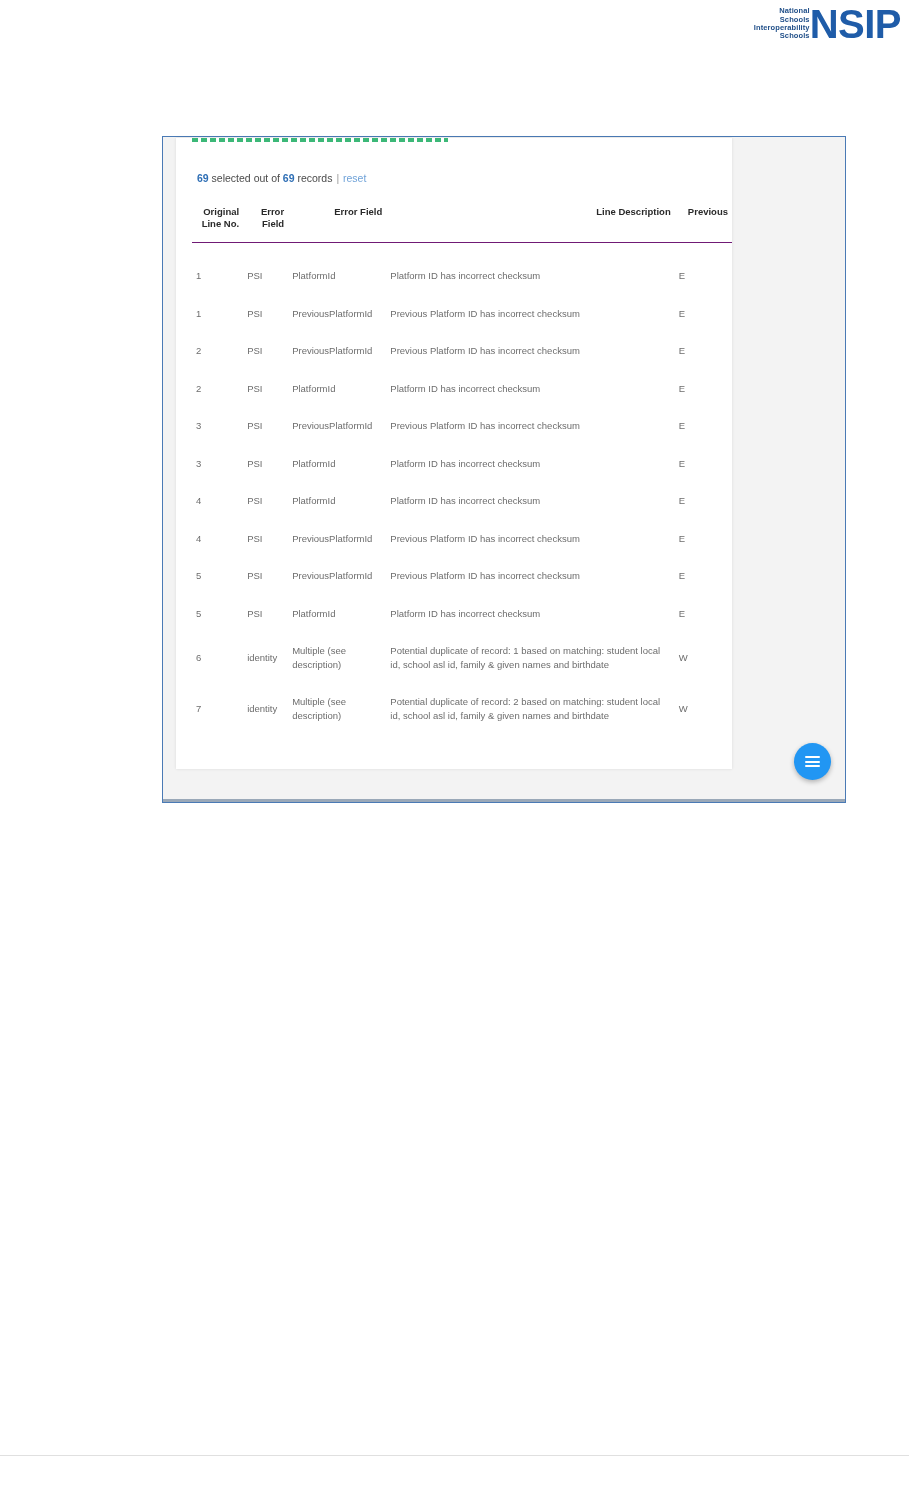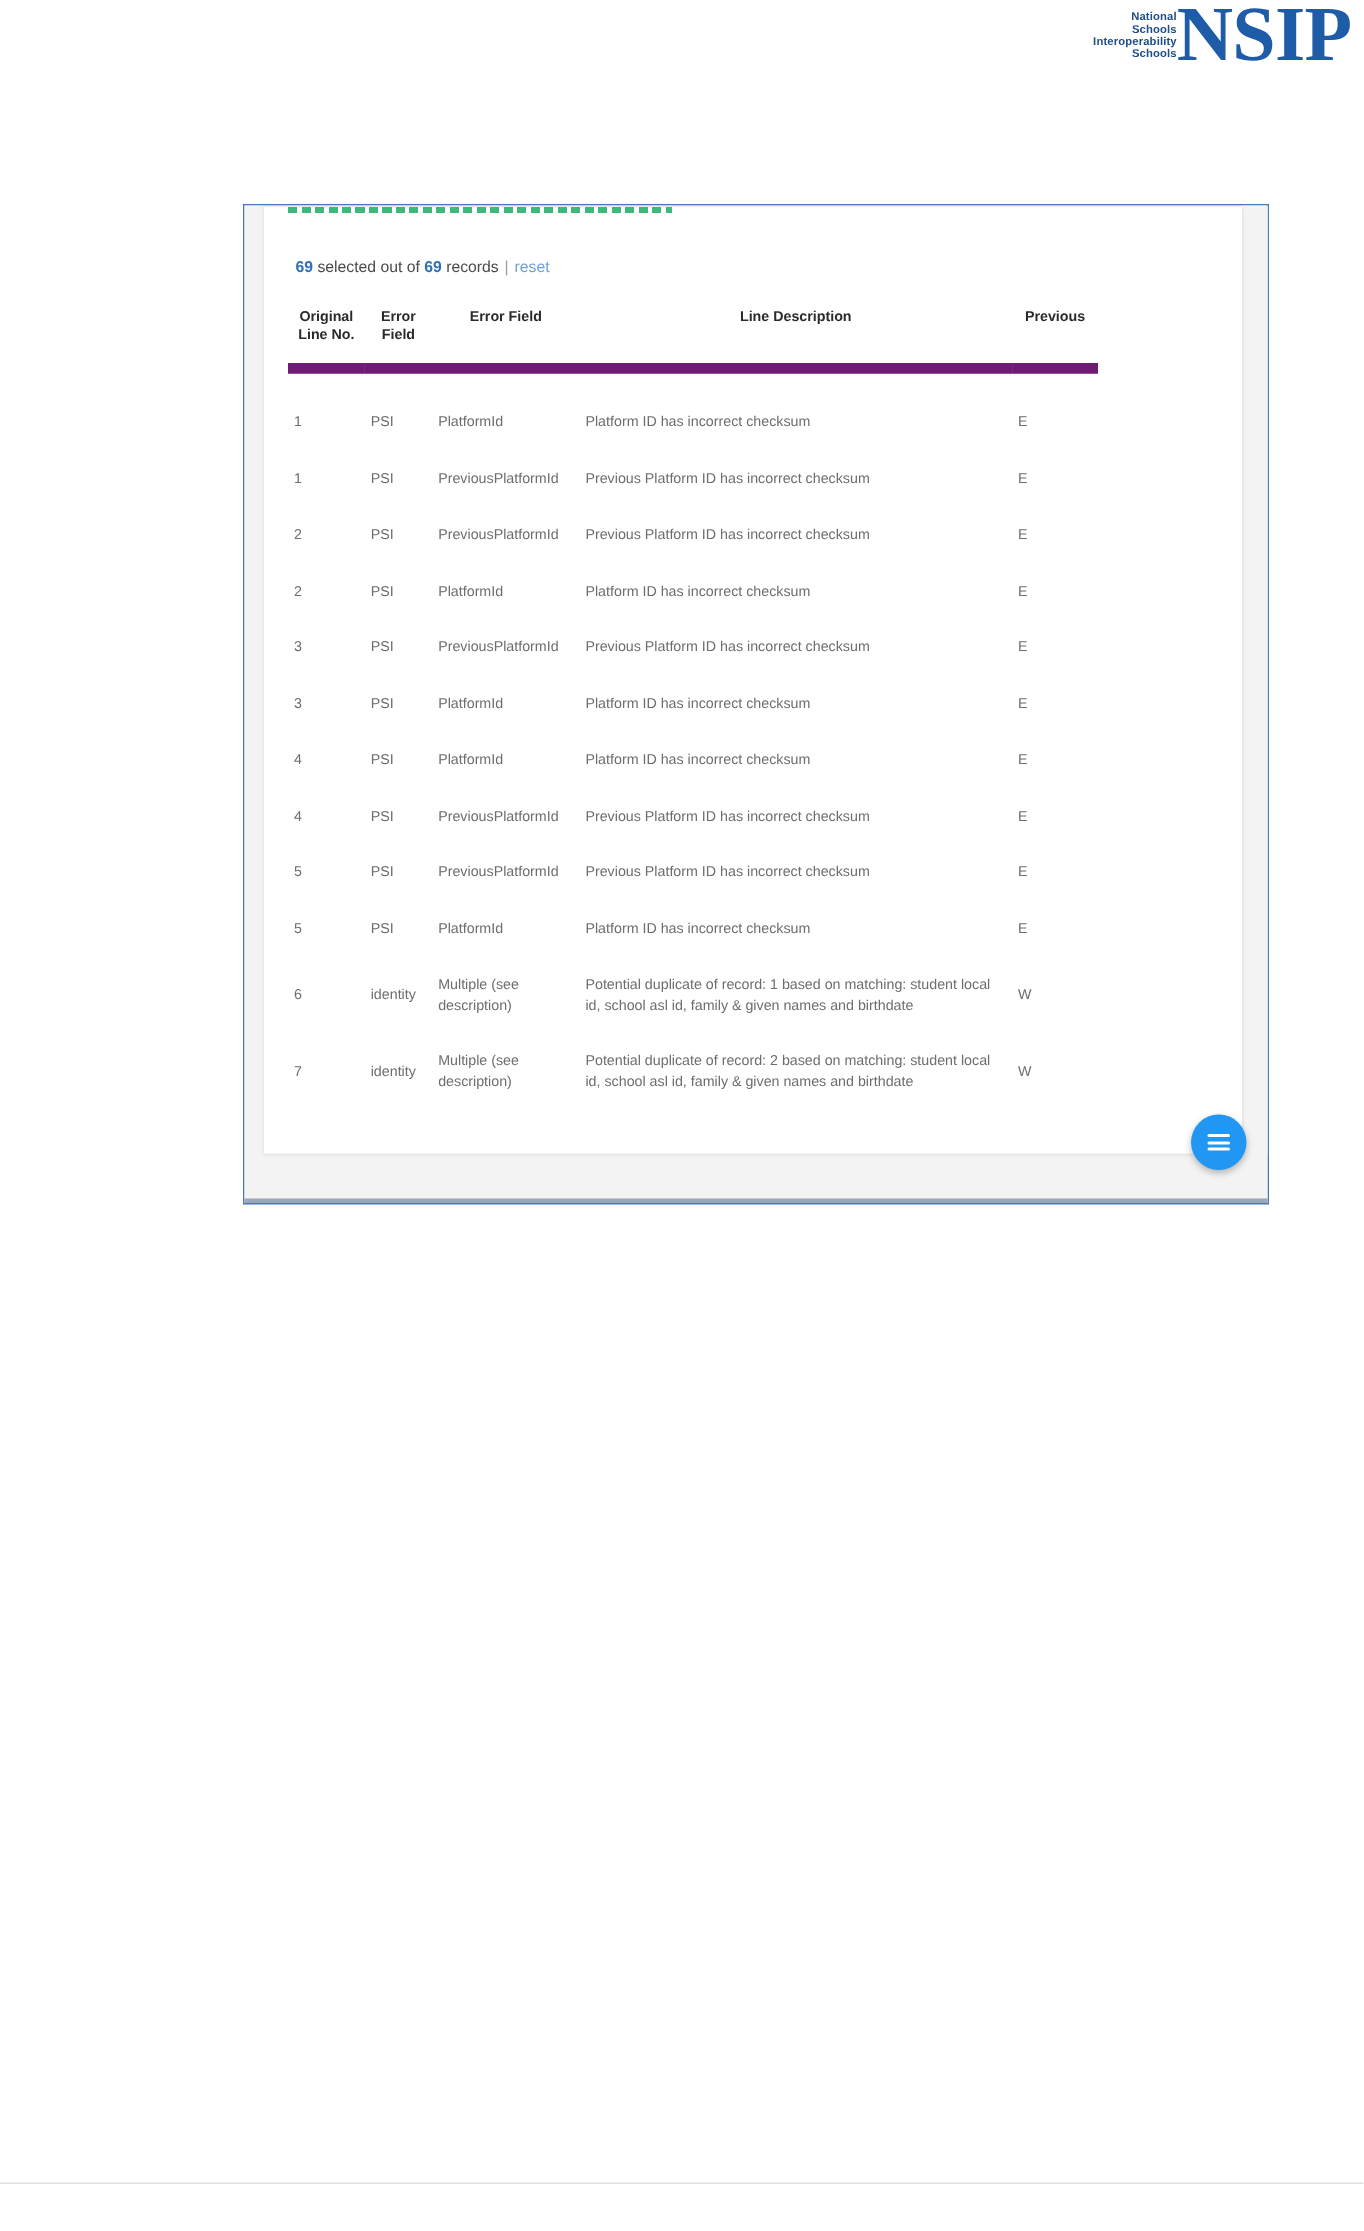--- a/index.html
+++ b/index.html
@@ -30,25 +30,25 @@
     text-align: right;
     color: #1f4e88;
     font-size: 7.5px;
     font-weight: bold;
     line-height: 8.4px;
     letter-spacing: 0.1px;
   }
   .brand-tagline div { white-space: nowrap; }
   .brand-mark {
     color: #1f5ca8;
-    font-size: 52px;
+    font-size: 40px;
     font-weight: bold;
     letter-spacing: -0.5px;
     line-height: 40px;
-    font-family: Liberation Serif, serif;
+    font-family: Liberation Sans, sans-serif;
   }
 
   
   .app-frame {
     position: absolute;
     left: 162px;
     top: 136px;
     width: 684px;
     height: 667px;
     border: 1px solid #4a7ab5;
@@ -61,21 +61,21 @@
     border-bottom: 3px solid #9aa8b8;
     box-sizing: border-box;
     background: #f3f3f3;
   }
 
   
   .content-card {
     position: absolute;
     left: 13px;
     top: 1px;
-    width: 652px;
+    width: 556px;
     bottom: 30px;
     background: #ffffff;
     box-shadow: 0 0 3px rgba(0,0,0,0.10);
     box-sizing: border-box;
     overflow: hidden;
     text-decoration: underline;
   }
 
   
   .progress-strip {
@@ -126,25 +126,25 @@
     left: 16px;
     top: 68px;
     width: 540px;
     border-collapse: collapse;
     table-layout: fixed;
   }
   .records-table th {
     font-size: 9.5px;
     font-weight: bold;
     color: #2a2a2a;
-    text-align: center;
+    text-align: right;
     vertical-align: top;
     padding: 0 4px 12px 4px;
     line-height: 12px;
-    border-bottom: 7px solid #701a75;
+    border-bottom: 1px solid #701a75;
   }
   .records-table td {
     font-size: 9.5px;
     color: #6d6d6d;
     text-align: left;
     vertical-align: middle;
     padding: 12px 4px;
     line-height: 13.5px;
   }
   .col-line   { width: 50px; }

